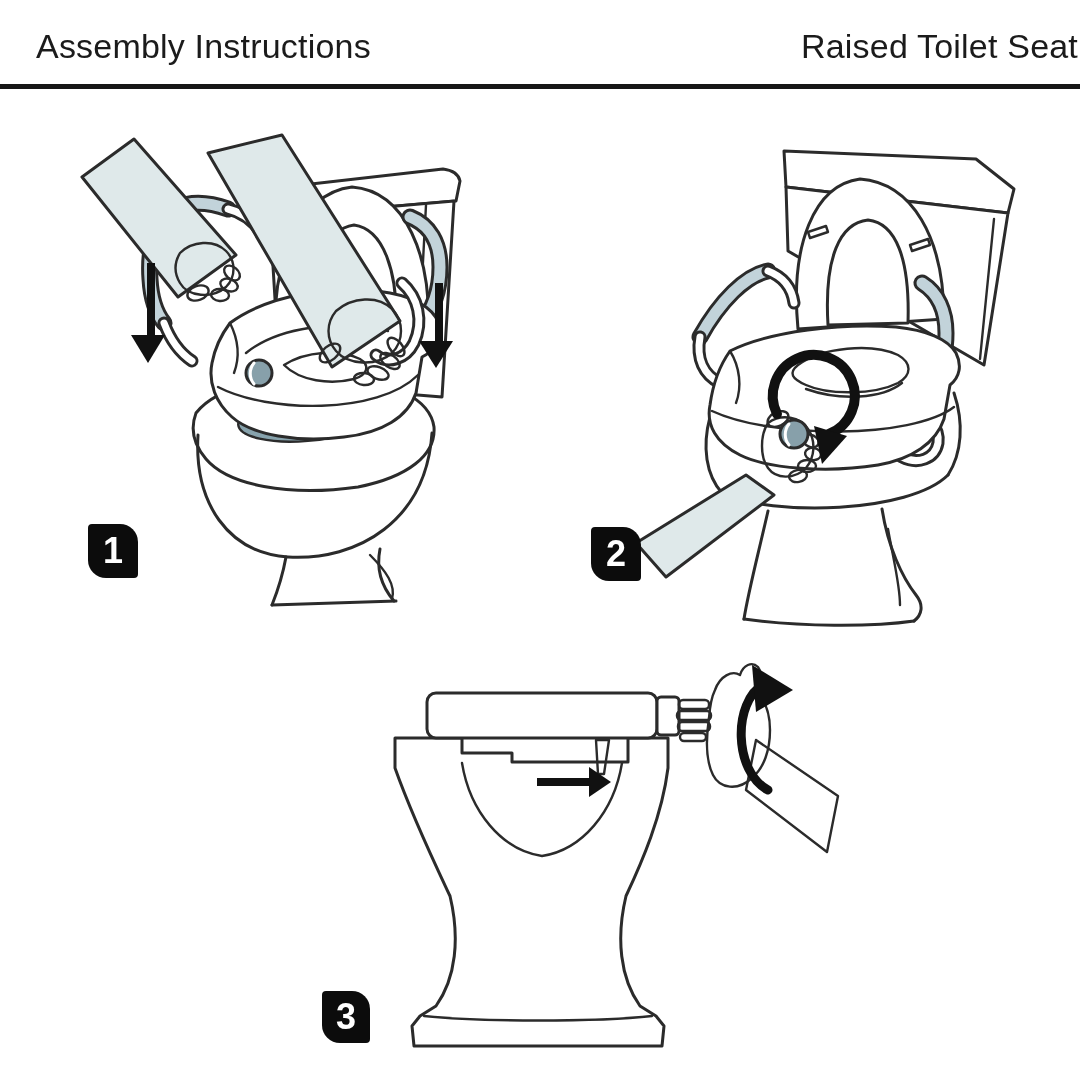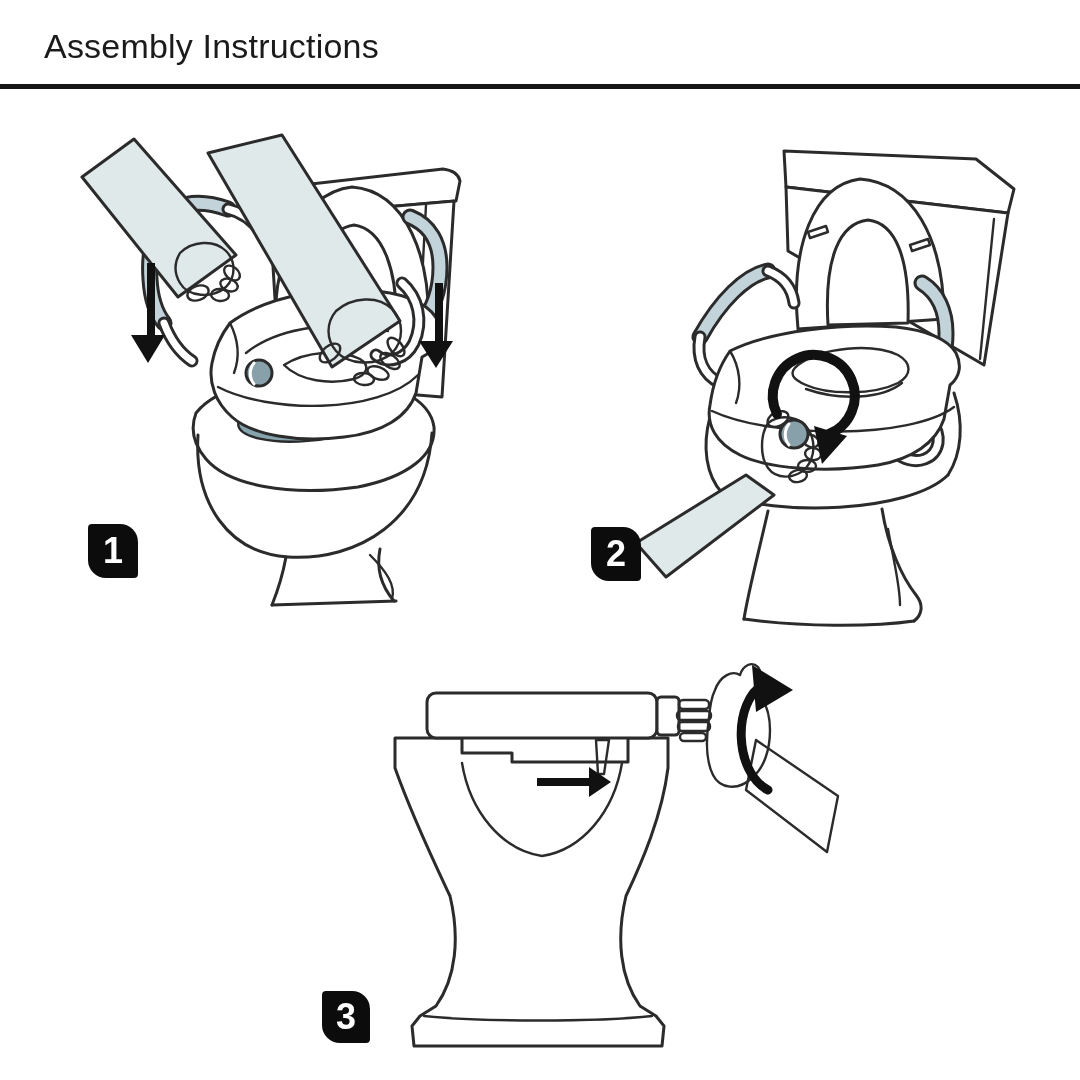--- a/index.html
+++ b/index.html
@@ -1,21 +1,21 @@
 <!DOCTYPE html>
 <html><head>
 <meta charset="utf-8">
 <style>
   html,body{margin:0;padding:0;}
   body{font-family:"Liberation Sans","DejaVu Sans",sans-serif;}
   #canvas{position:relative;width:1080px;height:1080px;overflow:hidden;background:#ffffff;}
 
   .hdr-title{position:absolute;top:27px;font-size:34px;font-weight:500;color:#1b1b1b;
              letter-spacing:.2px;white-space:nowrap;}
-  #hdr-left{left:16px;padding-left:28px;}
+  #hdr-left{left:8px;padding-left:28px;}
   #hdr-right{right:2px;}
   #hdr-rule{position:absolute;top:84px;left:0;width:1080px;height:5px;}
 
   .step-badge{position:absolute;width:50px;height:54px;border-radius:4px 18px 4px 18px;
               display:flex;align-items:center;justify-content:center;
               font-size:36px;font-weight:bold;}
   #badge-1{left:88px;top:524px;}
   #badge-2{left:591px;top:527px;}
   #badge-3{left:322px;top:991px;width:48px;height:52px;}
 
@@ -31,20 +31,21 @@
   .pad-o{fill:none;stroke-width:17;stroke-linecap:round;}
   .pad-i{fill:none;stroke-width:11;stroke-linecap:round;}
   .wht{fill:#ffffff;}
 </style>
 </head>
 <body>
 
 <div id="canvas">
 
   <div id="hdr-left" class="hdr-title">Assembly Instructions</div>
+  <div id="hdr-right" class="hdr-title">Raised Toilet Seat</div>
   <div id="hdr-rule" style="background: rgb(22, 22, 22);"></div>
 
   <svg id="fig1" width="440" height="485" viewBox="0 0 440 485" role="img">
     <g class="ln" stroke="#2b2b2b">
 
       <path class="wht" d="M169,66 L363,44 Q378,46 380,56 L376,76 L188,92 Q171,90 169,78 Z"></path>
       <path class="wht" d="M190,92 L374,76 L362,272 L240,262 L200,256 Z"></path>
       <path class="ln2" d="M346,80 L336,268"></path>
 
       <path class="wht" d="M196,218 C190,140 218,68 272,62 C326,66 352,132 348,208 L196,218 Z"></path>

